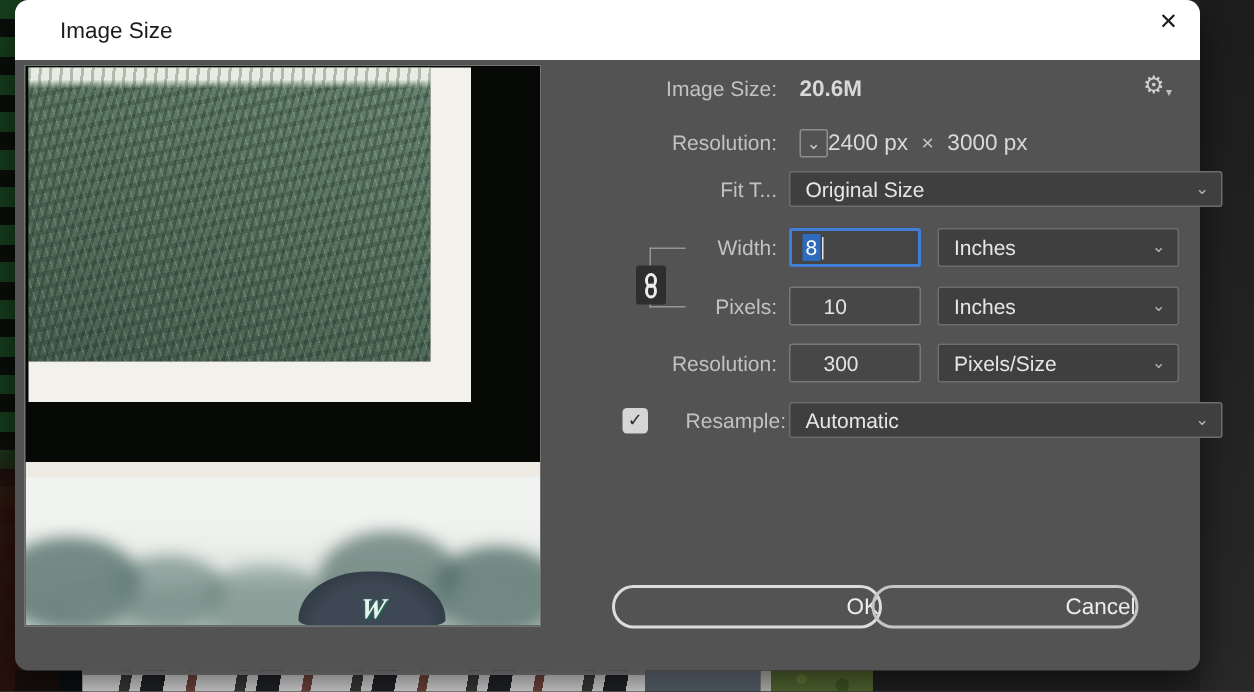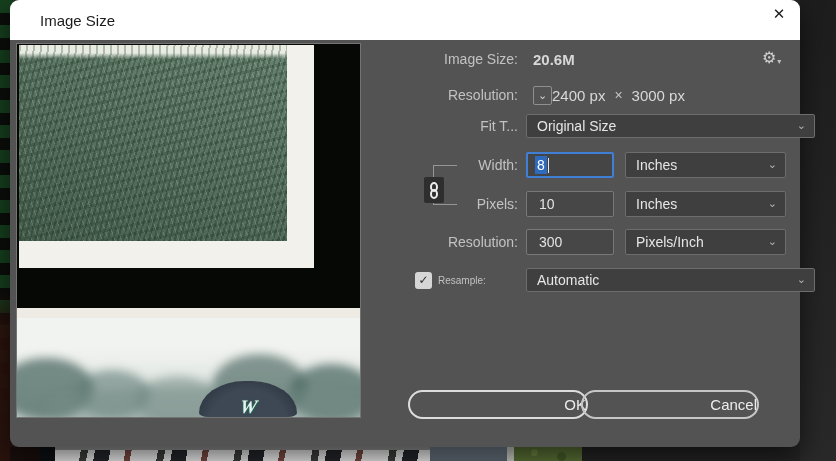--- a/index.html
+++ b/index.html
@@ -97,35 +97,35 @@
   .row-resolution { left:413px; top:229px; height:26px; }
   .row-resample { left:405px; top:268px; height:24px; }
 
   .dropdown { position:relative; background:#3f3f3f; border:1px solid #6d6d6d; border-radius:2px;
     display:flex; align-items:center; color:#e6e6e6; font-size:14px; padding:0 22px 0 10px; cursor:default; }
   .dd-long { width:289px; height:24px; }
   .dd-unit { width:161px; height:26px; margin-left:11px; }
   .dd-chev { position:absolute; right:8px; top:50%; transform:translateY(-52%); font-size:11px; color:#b3b3b3; }
 
   .inputbox { width:88px; height:26px; background:#474747; border:1px solid #787878; border-radius:2px;
-    display:flex; align-items:center; padding-left:12px; font-size:14px; color:#e3e3e3; cursor:text; }
+    display:flex; align-items:center; padding-left:22px; font-size:14px; color:#e3e3e3; cursor:text; }
   .inputbox.focused { border:2px solid #3f7fd6; padding-left:7px; background:#454545; }
   .sel-text { background:#2e6bbd; color:#ffffff; padding:1px 2px; }
   .caret { width:1px; height:15px; background:#e6e6e6; margin-left:1px; }
 
   .link-bracket { position:absolute; left:423px; top:165px; width:24px; height:40px;
     border-left:1px solid #969696; border-top:1px solid #969696; border-bottom:1px solid #969696; }
   .link-box { position:absolute; left:414px; top:177px; width:20px; height:26px; background:#2e2e2e;
     border-radius:2px; display:flex; flex-direction:column; align-items:center; justify-content:center; cursor:default; }
   .ring { width:8px; height:10px; border:2px solid #ececec; border-radius:50%; }
   .ring + .ring { margin-top:-3px; }
 
   .checkbox { width:17px; height:17px; background:#d6d6d6; border-radius:3px; display:flex;
     align-items:center; justify-content:center; font-size:12px; font-weight:bold; color:#2b2b2b; cursor:default; }
-  .row-resample .flabel2 { width:86px; text-align:left; color:#c2c2c2; font-size:10px; margin:0 2px 0 6px; }
+  .row-resample .flabel2 { width:86px; text-align:right; color:#c2c2c2; font-size:14px; margin:0 2px 0 6px; }
 
   .btn { position:absolute; top:390px; height:29px; border-radius:15px; background:transparent;
     display:flex; align-items:center; justify-content:flex-end; font-size:15px; color:#ececec; cursor:default; }
   .btn-ok { left:398px; width:180px; border:2px solid #dcdcdc; }
   .btn-cancel { left:571px; width:178px; border:2px solid #c6c6c6; }
 </style>
 </head>
 <body>
 
 <div class="screen">
@@ -225,21 +225,21 @@
         <span class="dd-chev">⌄</span>
       </span>
     </div>
 
     <div class="frow row-resolution">
       <span class="flabel">Resolution:</span>
       <span class="inputbox">
         <span>300</span>
       </span>
       <span class="dropdown dd-unit">
-        <span>Pixels/Inch</span>
+        <span>Pixels/Size</span>
         <span class="dd-chev">⌄</span>
       </span>
     </div>
 
     <div class="frow row-resample">
       <span class="checkbox">
         <span>✓</span>
       </span>
       <span class="flabel2">Resample:</span>
       <span class="dropdown dd-long">

